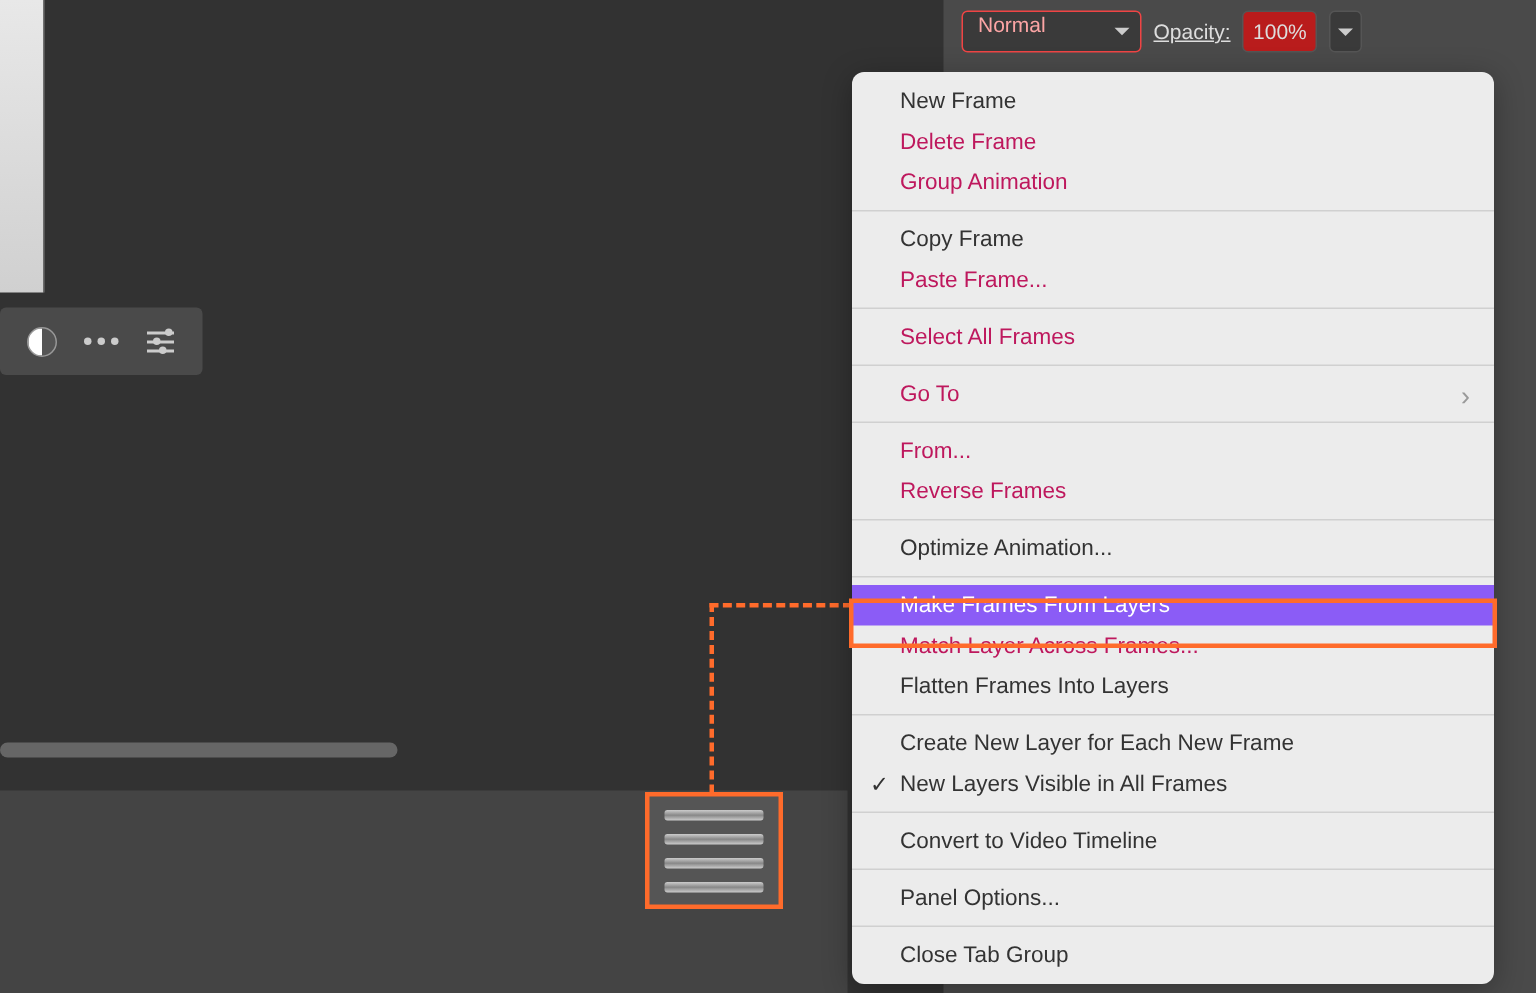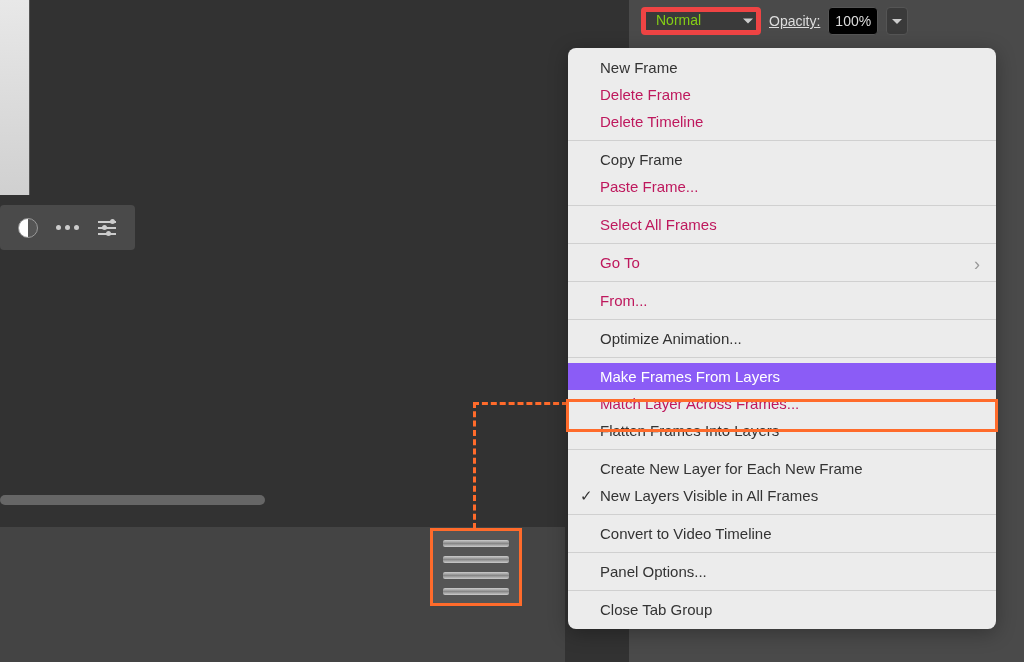--- a/index.html
+++ b/index.html
@@ -121,22 +121,22 @@
     .layers-header {
       height: 42px;
       display: flex;
       align-items: center;
       padding: 0 12px;
       gap: 8px;
     }
     
     .blend-mode-select {
       background: #3a3a3a;
-      border: 5px solid #ef4444;
-      color: #84cc16;
+      border: 1px solid #ef4444;
+      color: #fca5a5;
       height: 28px;
       padding: 0 24px 0 10px;
       font-size: 14px;
       border-radius: 4px;
       appearance: none;
       position: relative;
       cursor: pointer;
       min-width: 120px;
     }
     
@@ -158,21 +158,21 @@
       pointer-events: none;
     }
     
     .opacity-label {
       color: #ddd;
       font-size: 14px;
       text-decoration: underline;
     }
     
     .opacity-value {
-      background: #000000;
+      background: #b91c1c;
       border: 1px solid #555;
       color: #ddd;
       height: 28px;
       padding: 0 6px;
       font-size: 14px;
       border-radius: 4px;
       min-width: 50px;
       display: flex;
       align-items: center;
     }
@@ -388,30 +388,31 @@
       <span></span>
   </div>
 </div>
 
 <div class="dashed-connector-v"></div>
 <div class="dashed-connector-h"></div>
 
 <div class="context-menu" id="context-menu">
 <div class="menu-item">New Frame</div>
     <div class="menu-item disabled">Delete Frame</div>
-    <div class="menu-item disabled">Delete Timeline</div>
+    <div class="menu-item disabled">Group Animation</div>
     <div class="menu-separator"></div>
     <div class="menu-item">Copy Frame</div>
     <div class="menu-item disabled">Paste Frame...</div>
     <div class="menu-separator"></div>
     <div class="menu-item disabled">Select All Frames</div>
     <div class="menu-separator"></div>
     <div class="menu-item disabled has-submenu">Go To</div>
     <div class="menu-separator"></div>
     <div class="menu-item disabled">From...</div>
+    <div class="menu-item disabled">Reverse Frames</div>
     <div class="menu-separator"></div>
     <div class="menu-item">Optimize Animation...</div>
     <div class="menu-separator"></div>
     <div class="menu-item highlighted">Make Frames From Layers</div>
     <div class="menu-item disabled">Match Layer Across Frames...</div>
     <div class="menu-item">Flatten Frames Into Layers</div>
     <div class="menu-separator"></div>
     <div class="menu-item">Create New Layer for Each New Frame</div>
     <div class="menu-item checked">New Layers Visible in All Frames</div>
     <div class="menu-separator"></div>

